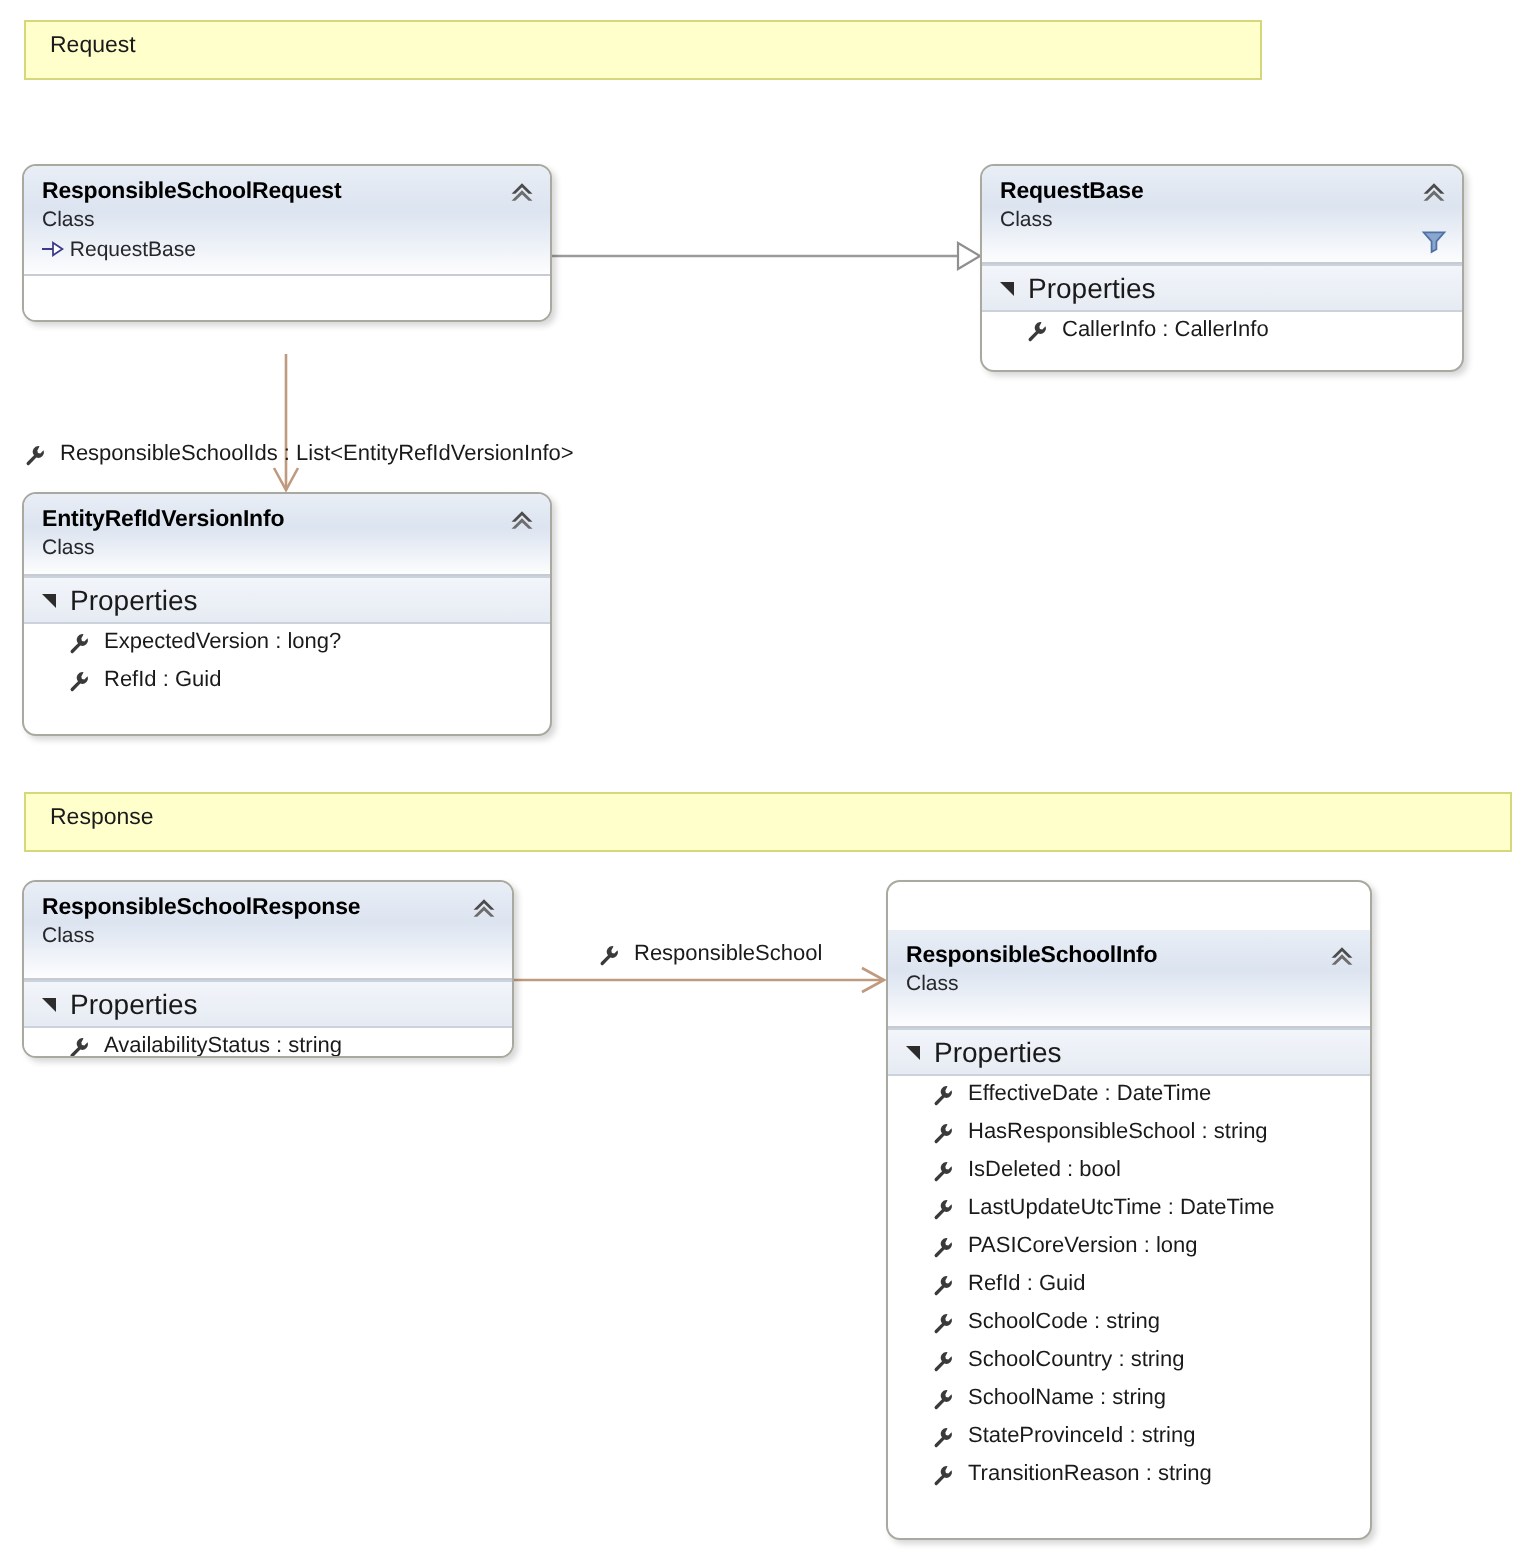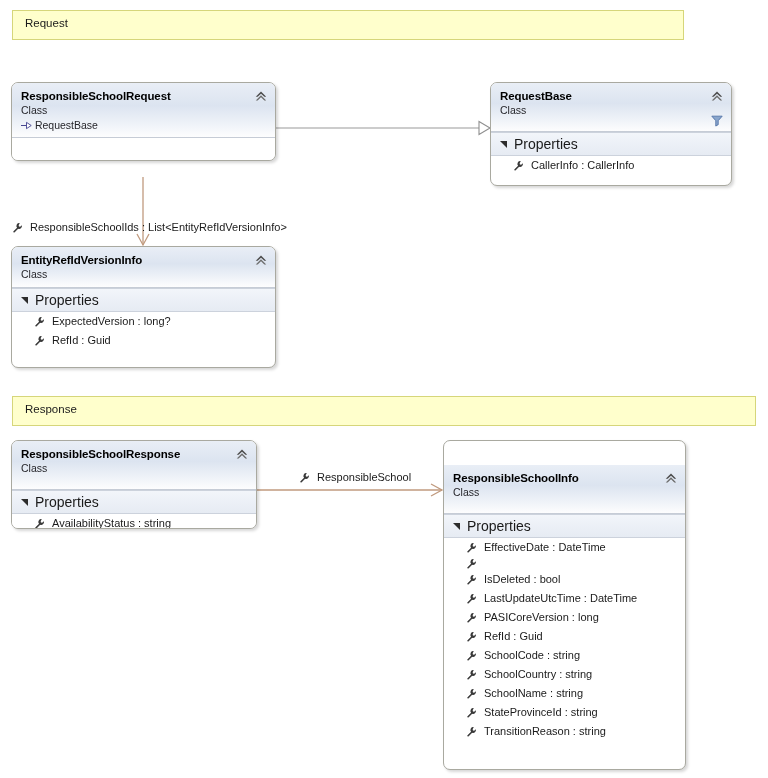--- a/index.html
+++ b/index.html
@@ -136,21 +136,21 @@
     gap: 7px;
     font-size: 11px;
     color: #1a1a1a;
     white-space: nowrap;
     background: transparent;
   }
 </style>
 </head>
 <body>
 
-<div class="comment-banner" style="left:12px; top:10px; width:672px; height:30px;">
+<div class="comment-banner" style="left:12px; top:10px; width:619px; height:30px;">
   <span>Request</span>
 </div>
 
 <div class="comment-banner" style="left:12px; top:396px; width:744px; height:30px;">
   <span>Response</span>
 </div>
 
 <svg class="connector-layer" viewBox="0 0 768 778" width="768" height="778">
 
   <g>
@@ -305,20 +305,21 @@
     <div class="member-row">
       <svg class="wrench-icon" viewBox="0 0 16 16">
           <path d="M11.3 1.6a4.1 4.1 0 0 0-4 6.6L2.2 13.3a1.2 1.2 0 0 0 1.7 1.7l5.1-5.1a4.1 4.1 0 0 0 5.2-5.3l-2.3 2.3-1.8-.4-.4-1.8z" fill="#3a3a3a"></path>
         </svg>
       <span>EffectiveDate : DateTime</span>
     </div>
     <div class="member-row">
       <svg class="wrench-icon" viewBox="0 0 16 16">
           <path d="M11.3 1.6a4.1 4.1 0 0 0-4 6.6L2.2 13.3a1.2 1.2 0 0 0 1.7 1.7l5.1-5.1a4.1 4.1 0 0 0 5.2-5.3l-2.3 2.3-1.8-.4-.4-1.8z" fill="#3a3a3a"></path>
         </svg>
+      <span>HasResponsibleSchool : string</span>
     </div>
     <div class="member-row">
       <svg class="wrench-icon" viewBox="0 0 16 16">
           <path d="M11.3 1.6a4.1 4.1 0 0 0-4 6.6L2.2 13.3a1.2 1.2 0 0 0 1.7 1.7l5.1-5.1a4.1 4.1 0 0 0 5.2-5.3l-2.3 2.3-1.8-.4-.4-1.8z" fill="#3a3a3a"></path>
         </svg>
       <span>IsDeleted : bool</span>
     </div>
     <div class="member-row">
       <svg class="wrench-icon" viewBox="0 0 16 16">
           <path d="M11.3 1.6a4.1 4.1 0 0 0-4 6.6L2.2 13.3a1.2 1.2 0 0 0 1.7 1.7l5.1-5.1a4.1 4.1 0 0 0 5.2-5.3l-2.3 2.3-1.8-.4-.4-1.8z" fill="#3a3a3a"></path>

